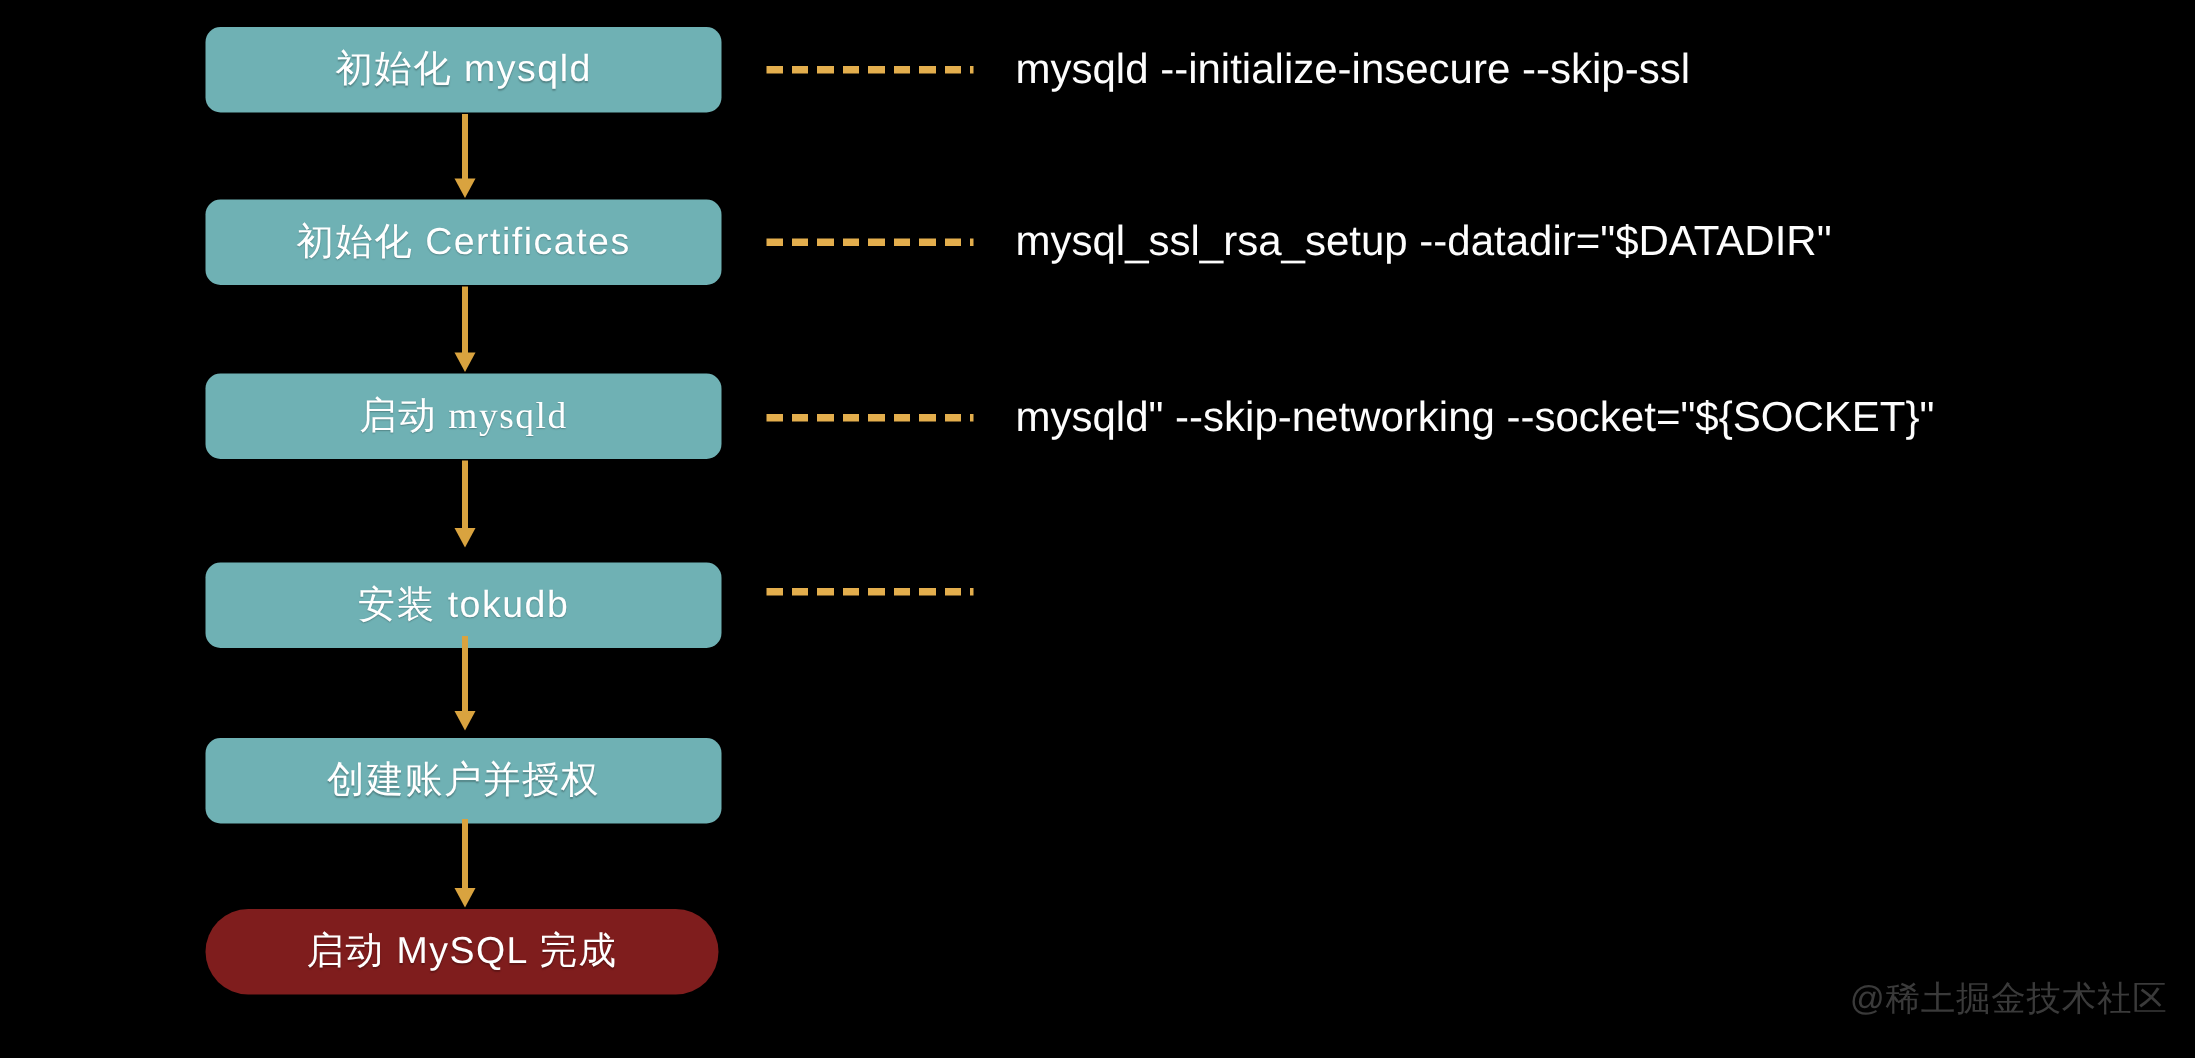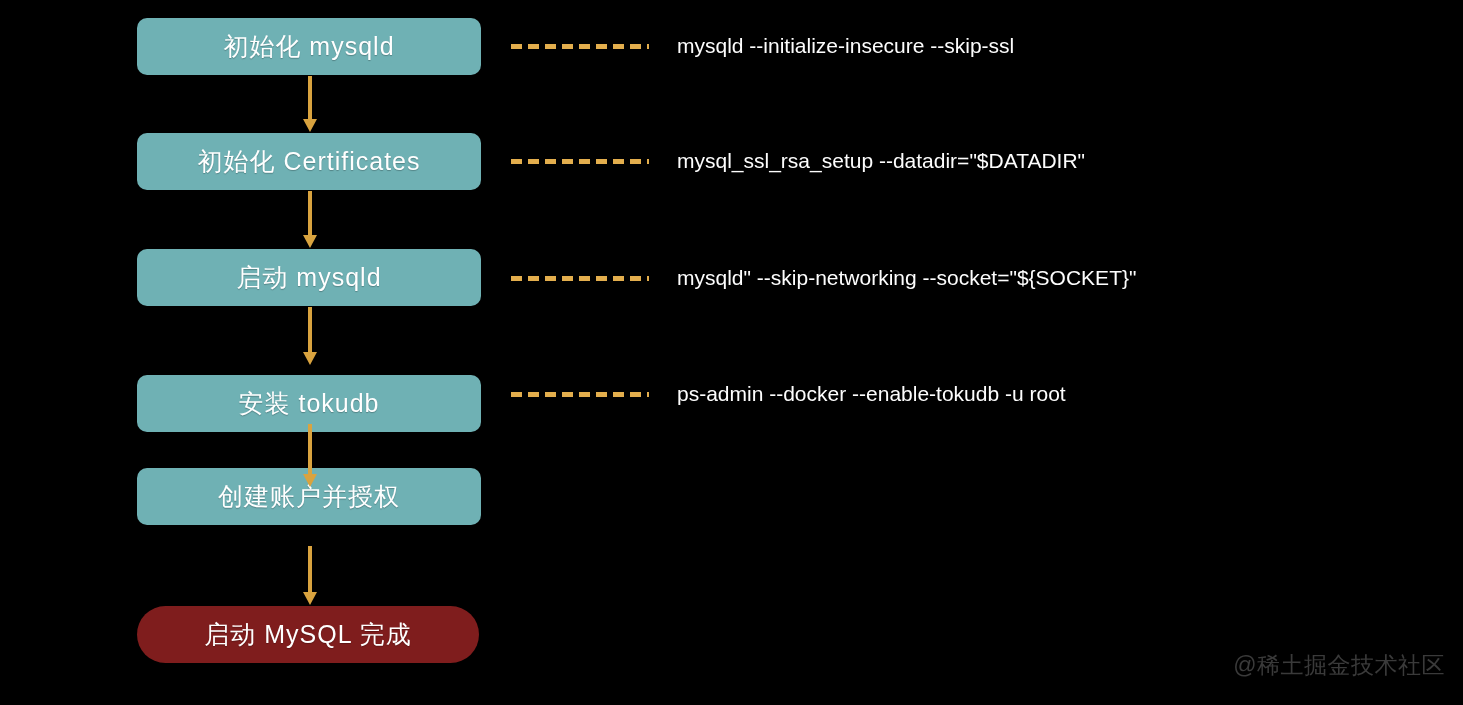--- a/index.html
+++ b/index.html
@@ -85,21 +85,21 @@
       #E3AE4D 0px,
       #E3AE4D 11px,
       rgba(0,0,0,0) 11px,
       rgba(0,0,0,0) 17px
     );
     flex: none;
   }
   .cmd-text {
     margin-left: 28px;
     color: #FDFDFD;
-    font-size: 21px;
+    font-size: 28px;
     white-space: nowrap;
     letter-spacing: 0px;
   }
 
   
   .watermark {
     position: absolute;
     right: 18px;
     bottom: 24px;
     color: #3A3A3A;
@@ -114,29 +114,29 @@
 <div id="canvas">
 
   <div class="node" style="top:18px;">
     <span class="node-label">初始化 mysqld</span>
   </div>
 
   <div class="node" style="top:133px;">
     <span class="node-label">初始化 Certificates</span>
   </div>
 
-  <div class="node" style="top:249px;">
+  <div class="node" style="top:249px;font-family:Liberation Serif, serif;">
     <span class="node-label">启动 mysqld</span>
   </div>
 
   <div class="node" style="top:375px;">
     <span class="node-label">安装 tokudb</span>
   </div>
 
-  <div class="node" style="top:468px;font-family:Liberation Serif, serif;">
+  <div class="node" style="top:492px;font-family:Liberation Serif, serif;">
     <span class="node-label">创建账户并授权</span>
   </div>
 
   <div class="node terminal" style="top:606px;">
     <span class="node-label">启动 MySQL 完成</span>
   </div>
 
   <div class="arrow" style="top:76px; height:56px;">
     <div class="shaft" style="height:44px;"></div>
     <div class="head" style="top:43px;"></div>
@@ -172,18 +172,17 @@
     <span class="cmd-text">mysql_ssl_rsa_setup --datadir="$DATADIR"</span>
   </div>
 
   <div class="cmd-row" style="top:258px;">
     <div class="dash-line"></div>
     <span class="cmd-text">mysqld" --skip-networking --socket="${SOCKET}"</span>
   </div>
 
   <div class="cmd-row" style="top:374px;">
     <div class="dash-line"></div>
-    <span class="cmd-text">ps-admin --docker --enable-tokudb -u root</span>
   </div>
 
   <div class="watermark">@稀土掘金技术社区</div>
 
 </div>
 
 </body></html>

